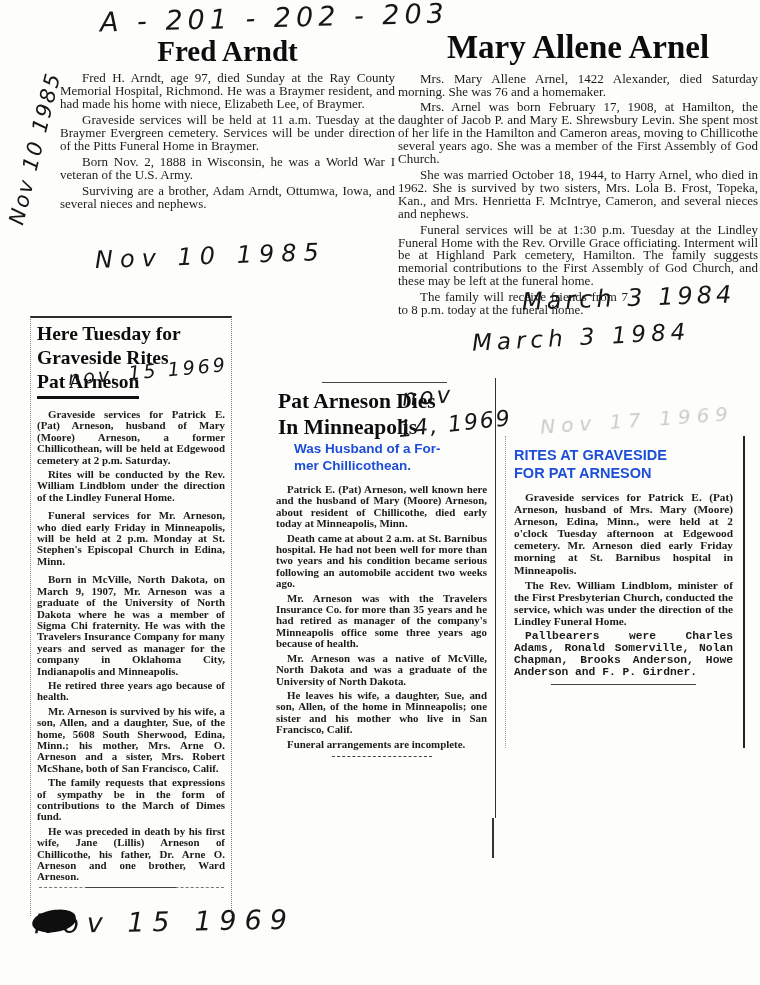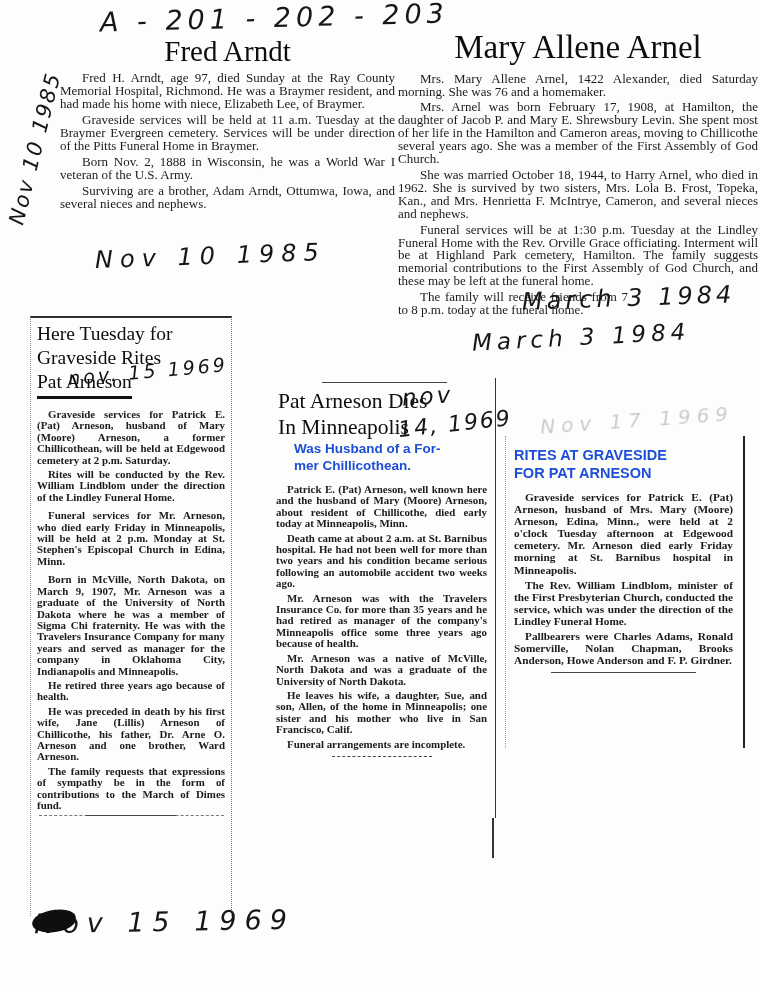--- a/index.html
+++ b/index.html
@@ -10,21 +10,21 @@
   }
   
   .hw{
     position:absolute;font-family:"DejaVu Sans", sans-serif;
     font-style:italic;color:#161616;white-space:nowrap;
     letter-spacing:2px;line-height:1;
   }
   
   .clip{position:absolute;}
   .clip p{margin:0 0 3px 0;text-align:justify;}
-  .headline-serif{font-weight:normal;color:#0d0d0d;line-height:1.05;}
+  .headline-serif{font-weight:bold;color:#0d0d0d;line-height:1.05;}
   .big-body p{font-size:13px;line-height:12.9px;font-weight:normal;text-indent:22px;}
   .small-body p{font-size:10.9px;line-height:11.4px;text-indent:11px;font-weight:bold;}
   .sans-head{font-family:"Liberation Sans", sans-serif;font-weight:bold;color:#1d4ed8;}
   .rule-underline{display:inline-block;border-bottom:3.5px solid #111;padding-bottom:2px;}
   .vrule{position:absolute;background:#333;width:1.5px;}
   .end-dash{border-top:1.5px solid #444;height:0;margin:6px auto 0 auto;}
   .dotted-sep{border-top:1px dashed #777;height:0;}
   .blob{position:absolute;background:#0f0f0f;border-radius:60% 45% 55% 50%;}
   .faint{opacity:0.22;filter:blur(0.4px);}
 </style>
@@ -68,22 +68,23 @@
       <div>Graveside Rites</div>
       <div>
         <span class="rule-underline">Pat Arneson</span>
       </div>
     </div>
     <p>Graveside services for Patrick E. (Pat) Arneson, husband of Mary (Moore) Arneson, a former Chillicothean, will be held at Edgewood cemetery at 2 p.m. Saturday.</p>
     <p style="margin-bottom:7px;">Rites will be conducted by the Rev. William Lindblom under the direction of the Lindley Funeral Home.</p>
     <p style="margin-bottom:7px;">Funeral services for Mr. Arneson, who died early Friday in Minneapolis, will be held at 2 p.m. Monday at St. Stephen's Episcopal Church in Edina, Minn.</p>
     <p>Born in McVille, North Dakota, on March 9, 1907, Mr. Arneson was a graduate of the University of North Dakota where he was a member of Sigma Chi fraternity.  He was with the Travelers Insurance Company for many years and served as manager for the company in Oklahoma City, Indianapolis and Minneapolis.</p>
     <p>He retired three years ago because of health.</p>
+    <p>Mr. Arneson is survived by his wife, a son, Allen, and a daughter, Sue, of the home, 5608 South Sherwood, Edina, Minn.; his mother, Mrs. Arne O. Arneson and a sister, Mrs. Robert McShane, both of San Francisco, Calif.</p>
+    <p>The family requests that expressions of sympathy be in the form of contributions to the March of Dimes fund.</p>
     <p>He was preceded in death by his first wife, Jane (Lillis) Arneson of Chillicothe, his father, Dr. Arne O. Arneson and one brother, Ward Arneson.</p>
-    <p>The family requests that expressions of sympathy be in the form of contributions to the March of Dimes fund.</p>
     <div class="dotted-sep" style="width:185px;margin:4px auto 0 auto;"></div>
     <div class="end-dash" style="width:90px;margin-top:-1px;"></div>
   </div>
 
   <div class="hw" style="left:68px;top:362px;font-size:19px;letter-spacing:3px;transform:rotate(-5deg);">nov. 15 1969</div>
 
   <div class="hw" style="left:34px;top:908px;font-size:27px;letter-spacing:8px;transform:rotate(-1deg);">Nov 15 1969</div>
   <div class="blob" style="left:32px;top:910px;width:44px;height:22px;transform:rotate(-6deg);"></div>
 
   <div class="clip small-body" style="left:274px;top:378px;width:222px;height:440px;
@@ -114,17 +115,17 @@
 
   <div class="clip small-body" style="left:505px;top:436px;width:240px;height:312px;
               border-left:1px dotted #999;border-right:2px solid #222;
               padding:10px 10px 0 8px;box-sizing:border-box;">
     <div class="sans-head" style="font-size:14.5px;line-height:18px;margin-bottom:9px;">
       <div>RITES AT GRAVESIDE</div>
       <div>FOR PAT ARNESON</div>
     </div>
     <p style="font-size:11.3px;line-height:12.1px;">Graveside services for Patrick E. (Pat) Arneson, husband of Mrs. Mary (Moore) Arneson, Edina, Minn., were held at 2 o'clock Tuesday afternoon at Edgewood cemetery.  Mr. Arneson died early Friday morning at St. Barnibus hospital in Minneapolis.</p>
     <p style="font-size:11.3px;line-height:12.1px;">The Rev. William Lindblom, minister of the First Presbyterian Church, conducted the service, which was under the direction of the Lindley Funeral Home.</p>
-    <p style="font-size:11.3px;line-height:12.1px;">Pallbearers were Charles Adams, Ronald Somerville, Nolan Chapman, Brooks Anderson, Howe Anderson and F. P. Girdner.</p>
+    <p style="font-size:11.3px;line-height:12.1px;font-family:Liberation Mono, monospace;">Pallbearers were Charles Adams, Ronald Somerville, Nolan Chapman, Brooks Anderson, Howe Anderson and F. P. Girdner.</p>
     <div class="end-dash" style="width:145px;"></div>
   </div>
 
 </div>
 
 </body></html>

